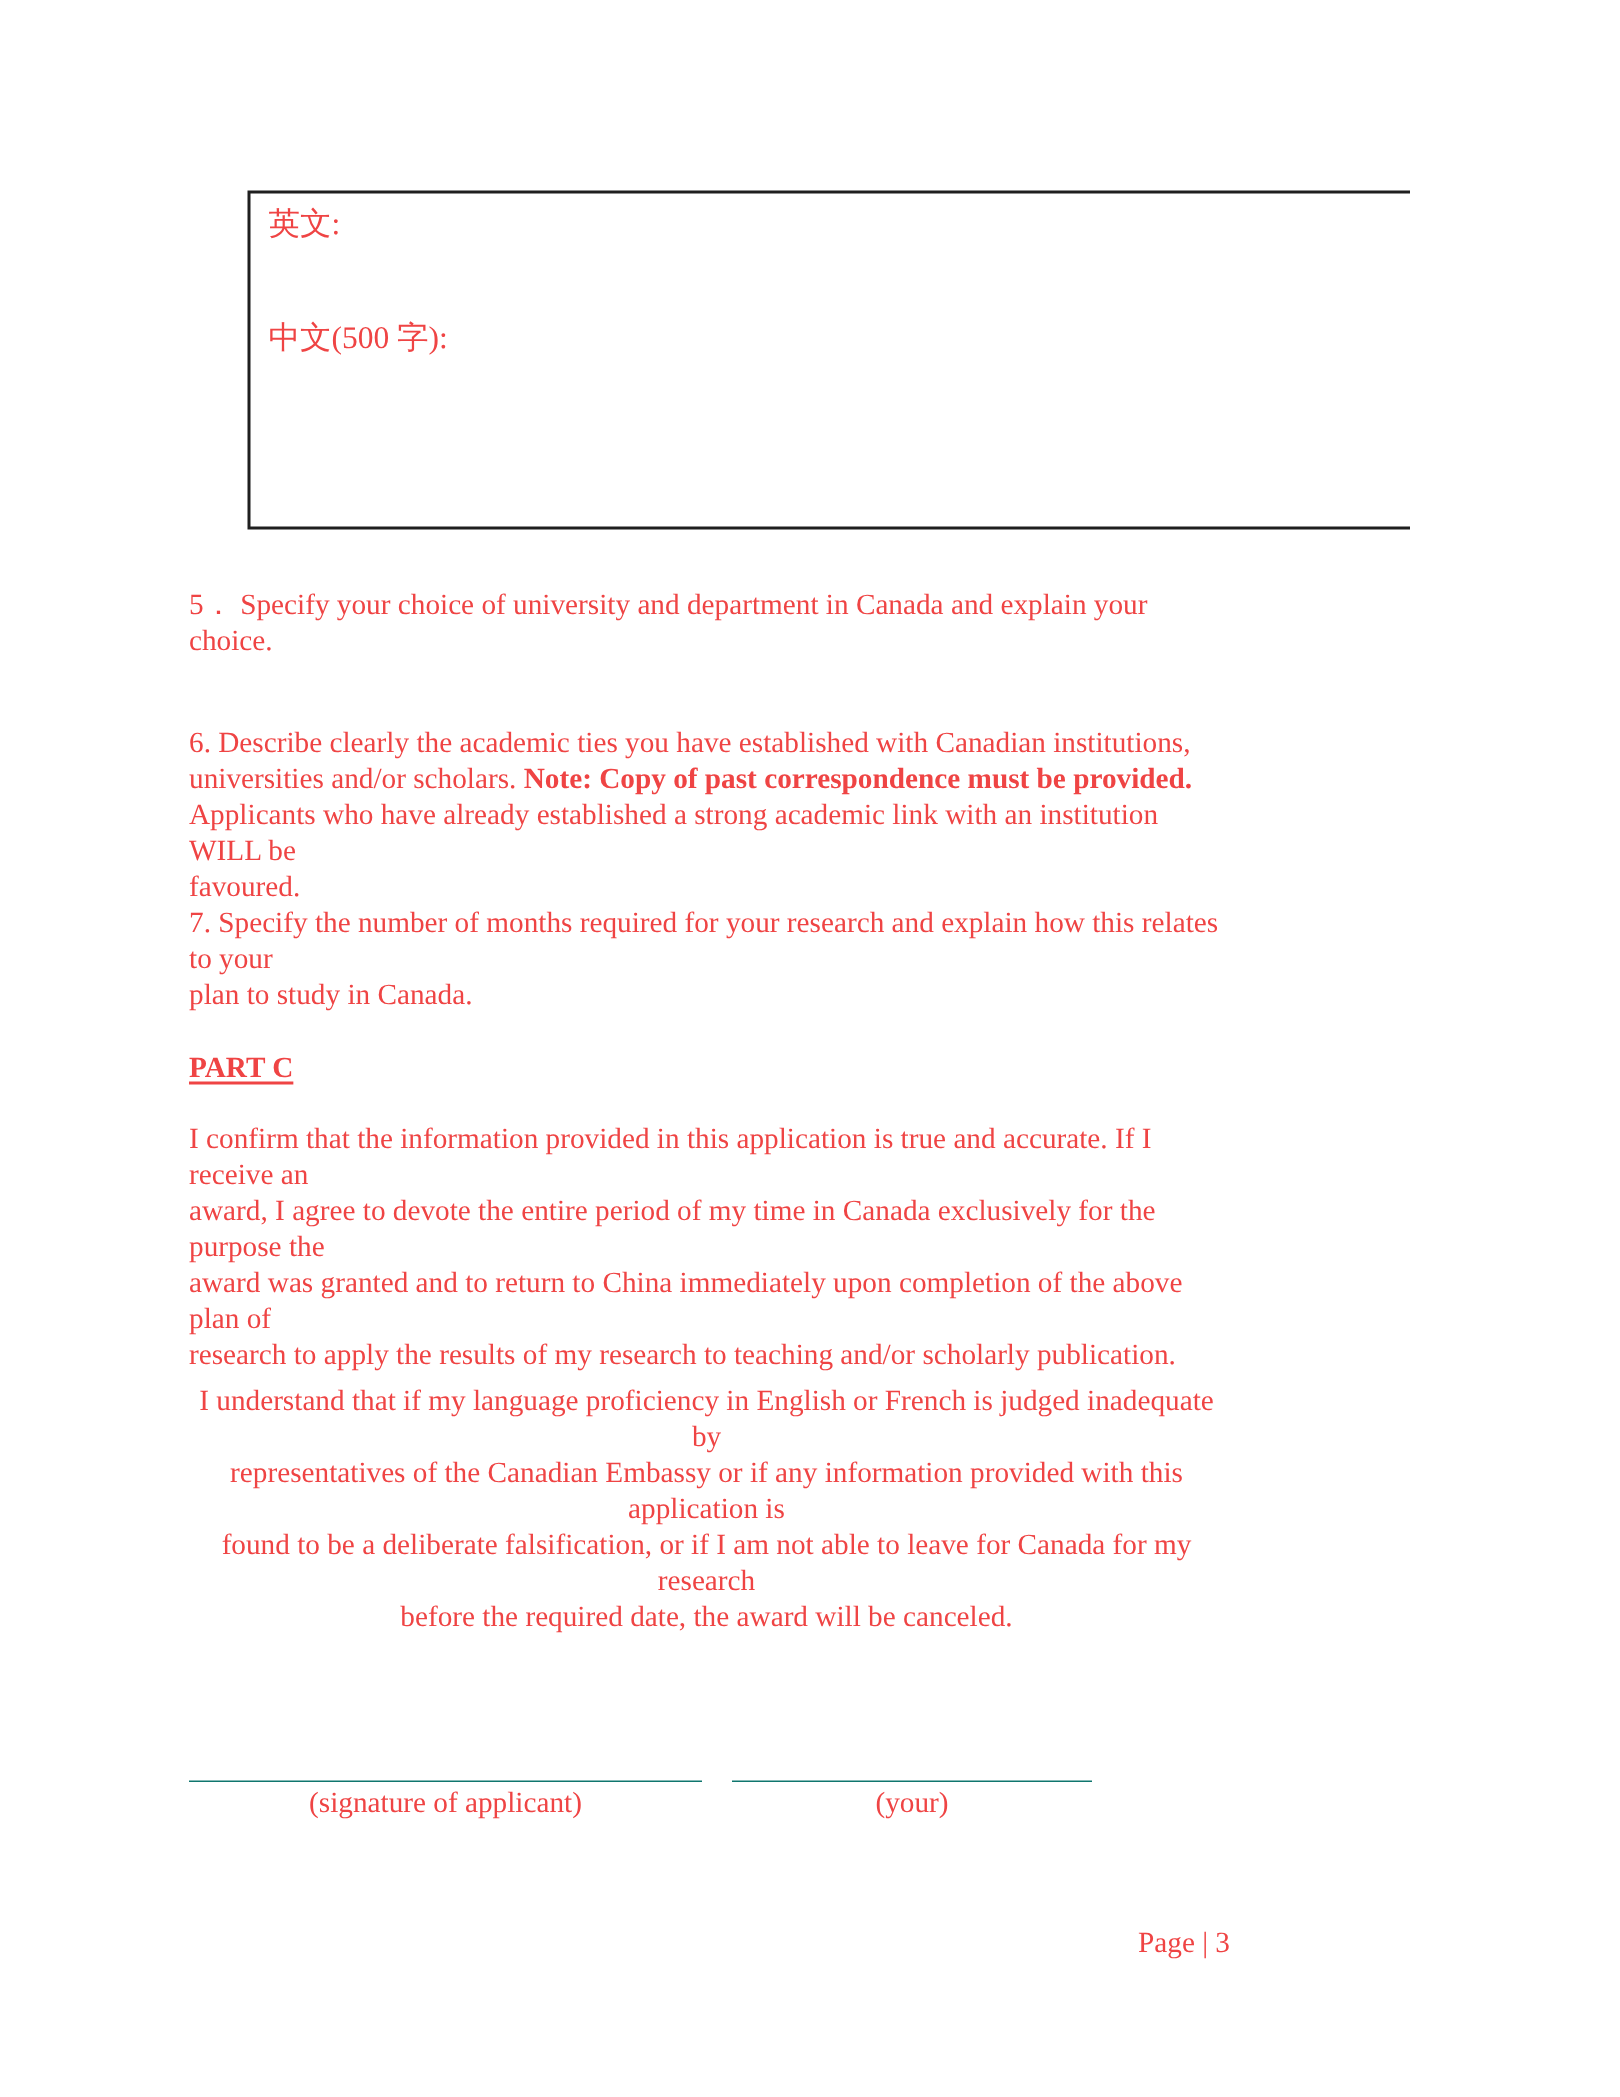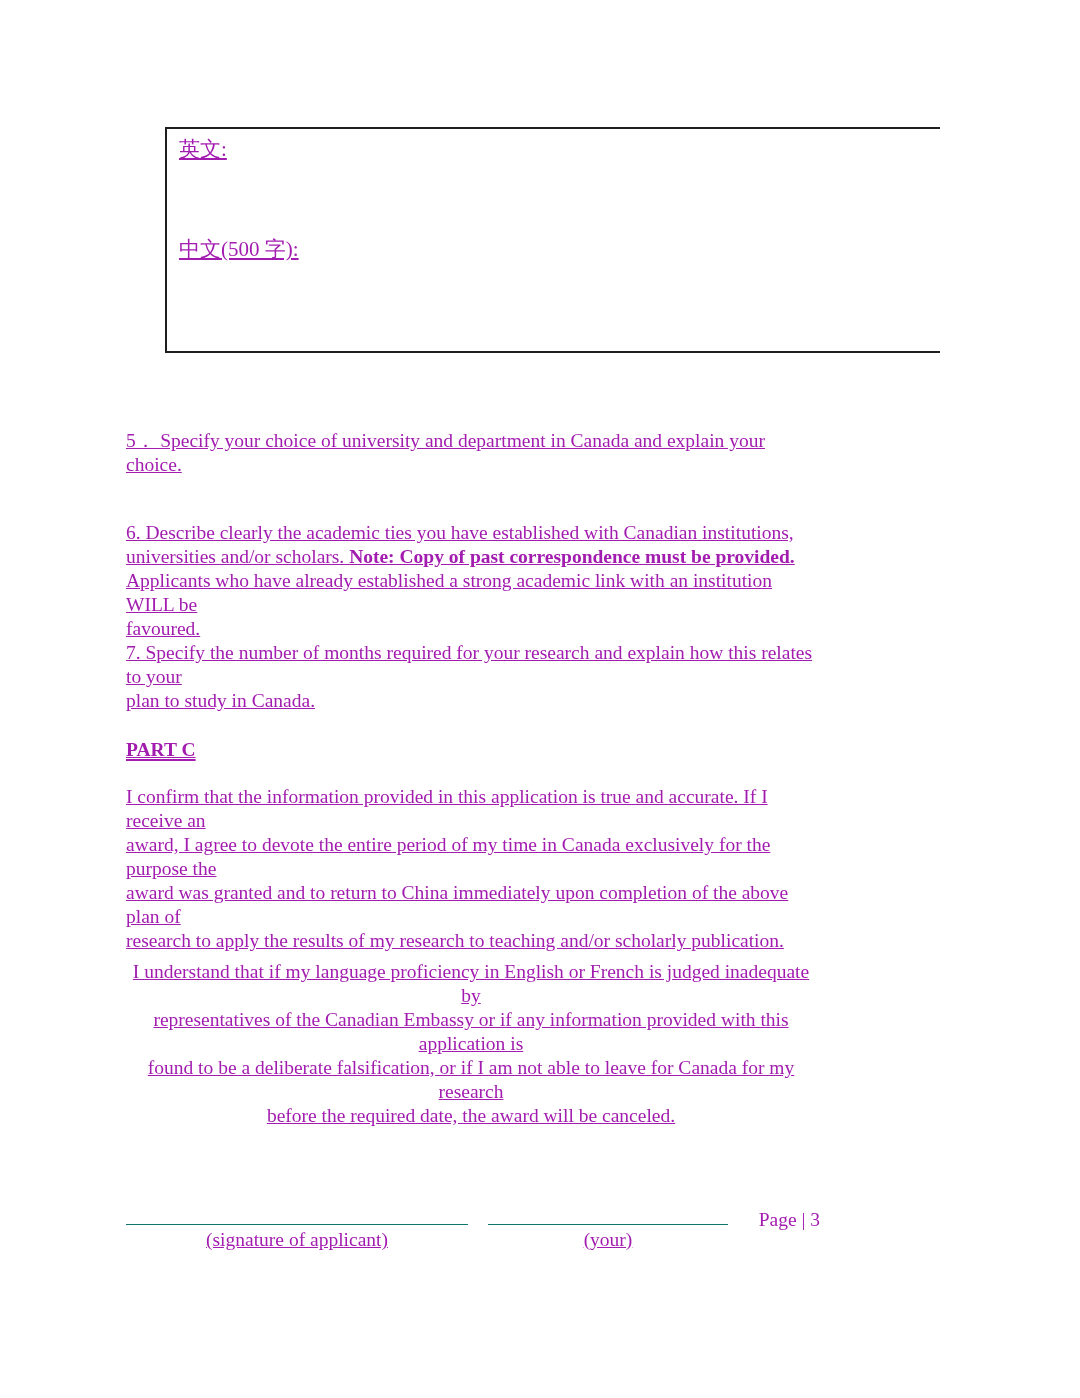--- a/index.html
+++ b/index.html
@@ -10,42 +10,41 @@
   .page {
     position: relative;
     width: 940px;
     height: 1398px;
     background: #ffffff;
     box-sizing: border-box;
     padding: 127px 124px 0 126px;
     font-family: "Liberation Serif", "DejaVu Serif", serif;
     font-size: 19.5px;
     line-height: 24px;
-    color: #a21caf;
+    color: #ef4444;
     overflow: hidden;
-    text-decoration: underline;
   }
   .answer-box {
     box-sizing: border-box;
     margin-left: 39px;
     width: 798px;
     height: 226px;
     border: 2px solid #1f1f1f;
     padding: 6px 12px;
     font-size: 21px;
     line-height: 28px;
   }
   .box-label { white-space: pre-line; }
-  .box-label.chinese { margin-top: 72px; }
+  .box-label.chinese { margin-top: 48px; }
 
   p {
     margin: 0;
     white-space: pre-line;
   }
-  .q5 { margin-top: 76px; }
+  .q5 { margin-top: 39px; }
   .q6 { margin-top: 44px; }
   .q7 { }
   .bold { font-weight: bold; text-align: right; }
   .part-c-heading {
     margin-top: 25px;
     font-weight: bold;
     text-decoration: underline;
     text-decoration-thickness: 2px;
     text-underline-offset: 3px;
   }
@@ -62,21 +61,21 @@
   .sig-col {
     border-top: 1px solid #0f766e;
     text-align: center;
     padding-top: 3px;
   }
   .sig-col.sig  { width: 342px; }
   .sig-col.date { width: 240px; }
 
   .footer {
     position: absolute;
-    top: 1208px;
+    top: 1284px;
     right: 120px;
   }
 </style>
 </head>
 <body>
 
 <div class="page">
 
   <div class="answer-box">
     <div class="box-label">英文:</div>

